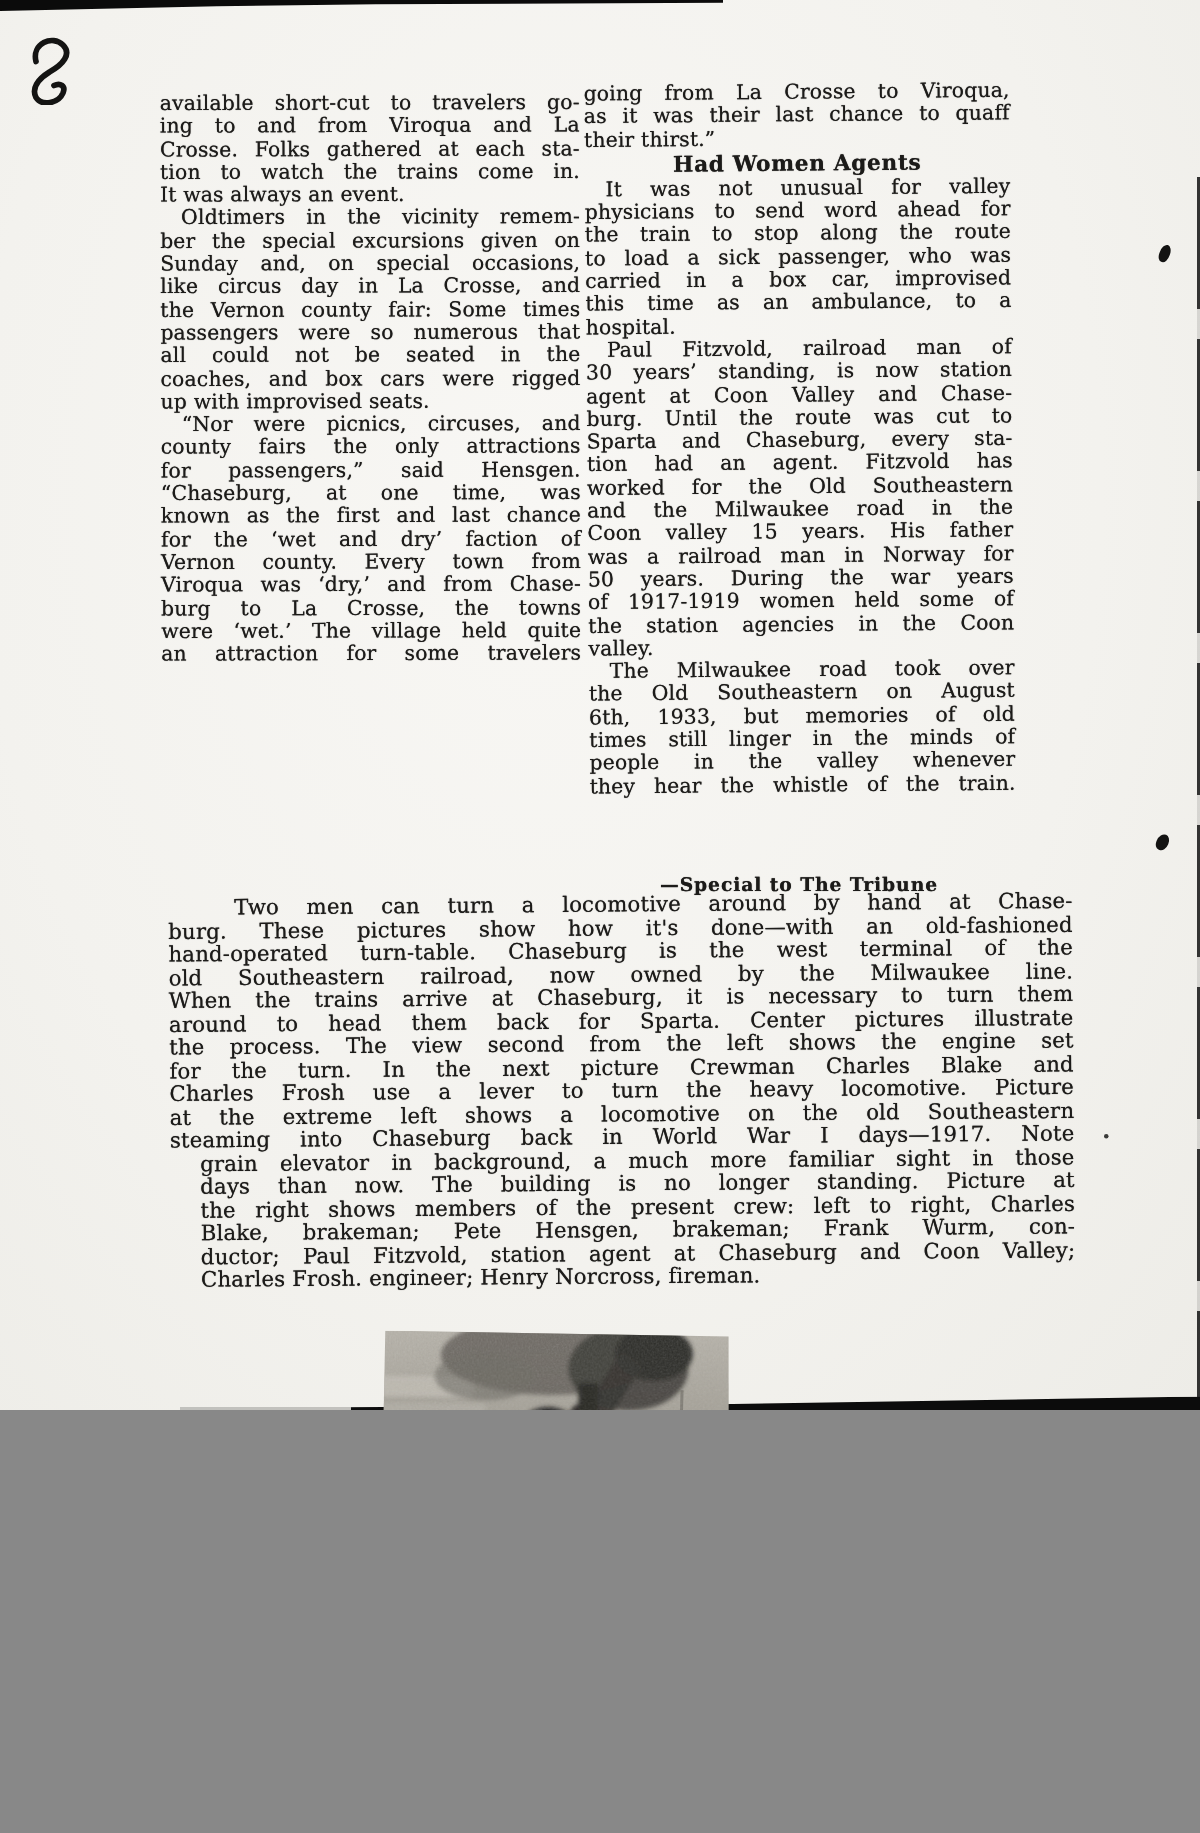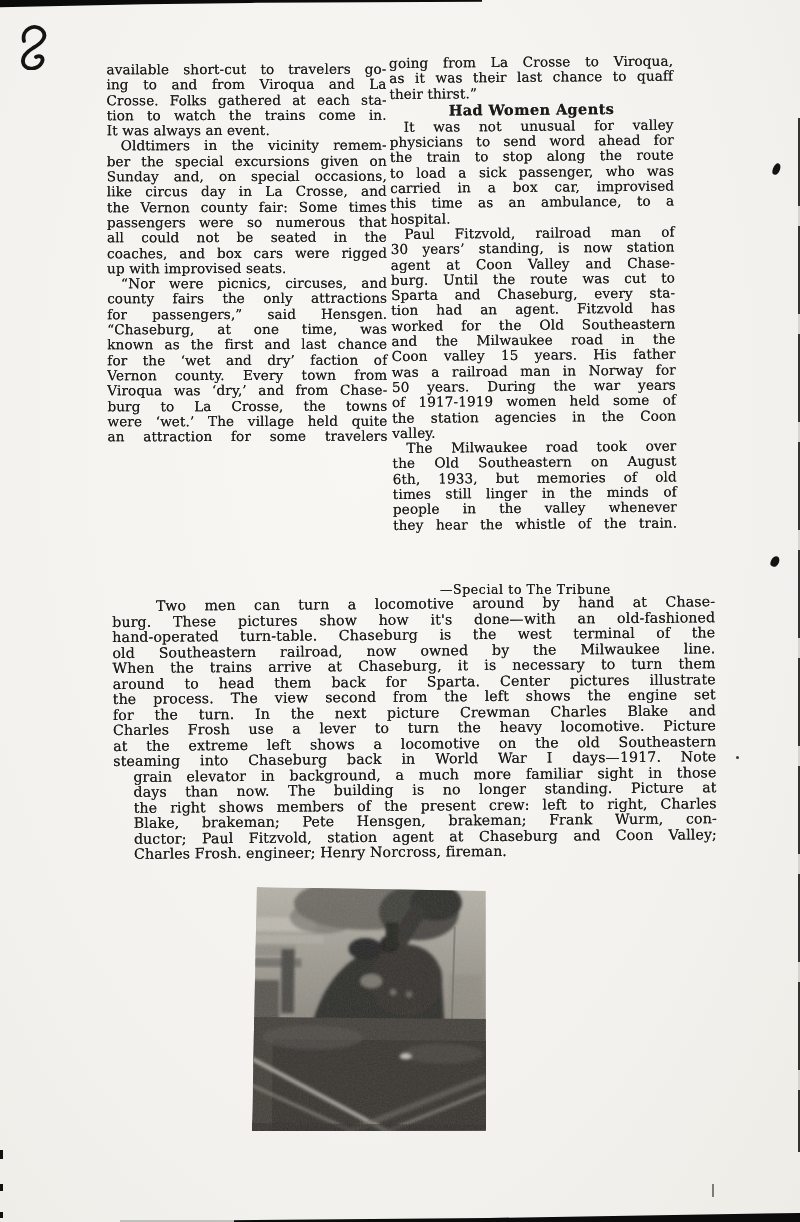--- a/index.html
+++ b/index.html
@@ -1,19 +1,19 @@
 <!DOCTYPE html>
 <html><head>
 <meta charset="utf-8">
 <style>
   html,body{margin:0;padding:0;}
   body{background:#888;}
   #page{
     position:relative;
-    width:800px;height:1222px;
+    width:800px;height:940px;
     margin:0 auto;
     background:radial-gradient(ellipse at 45% 35%, #f8f7f4 0%, #f3f2ee 60%, #edecE7 100%);
     overflow:hidden;
     font-family:"DejaVu Serif","Liberation Serif",serif;
     color:#1c1b19;
   }
   .col{
     position:absolute;
     font-size:13.6px;
     line-height:15.3px;
@@ -27,21 +27,21 @@
   .ind-normal .line:first-child{text-indent:14px;}
   .ind-big .line:first-child{text-indent:44px;}
   .blk{padding-left:20px;}
   .heading{
     font-weight:bold;text-align:center;text-align-last:center;
     font-size:14.5px;line-height:16px;padding:1px 0 1px 0;
     letter-spacing:.4px;
   }
   #caption-credit{
     position:absolute;left:440px;top:582px;
-    font-weight:normal;font-size:12.5px;letter-spacing:.6px;
+    font-weight:bold;font-size:12.5px;letter-spacing:.6px;
     text-shadow:0 0 .5px rgba(25,24,22,.9);
   }
   #caption{
     position:absolute;left:112px;top:599px;width:603px;
     font-size:14.2px;line-height:15.5px;
     letter-spacing:.1px;
     transform:rotate(-.45deg);transform-origin:left top;
     text-shadow:0 0 .5px rgba(25,24,22,.85);
   }
   #photo-wrap{

